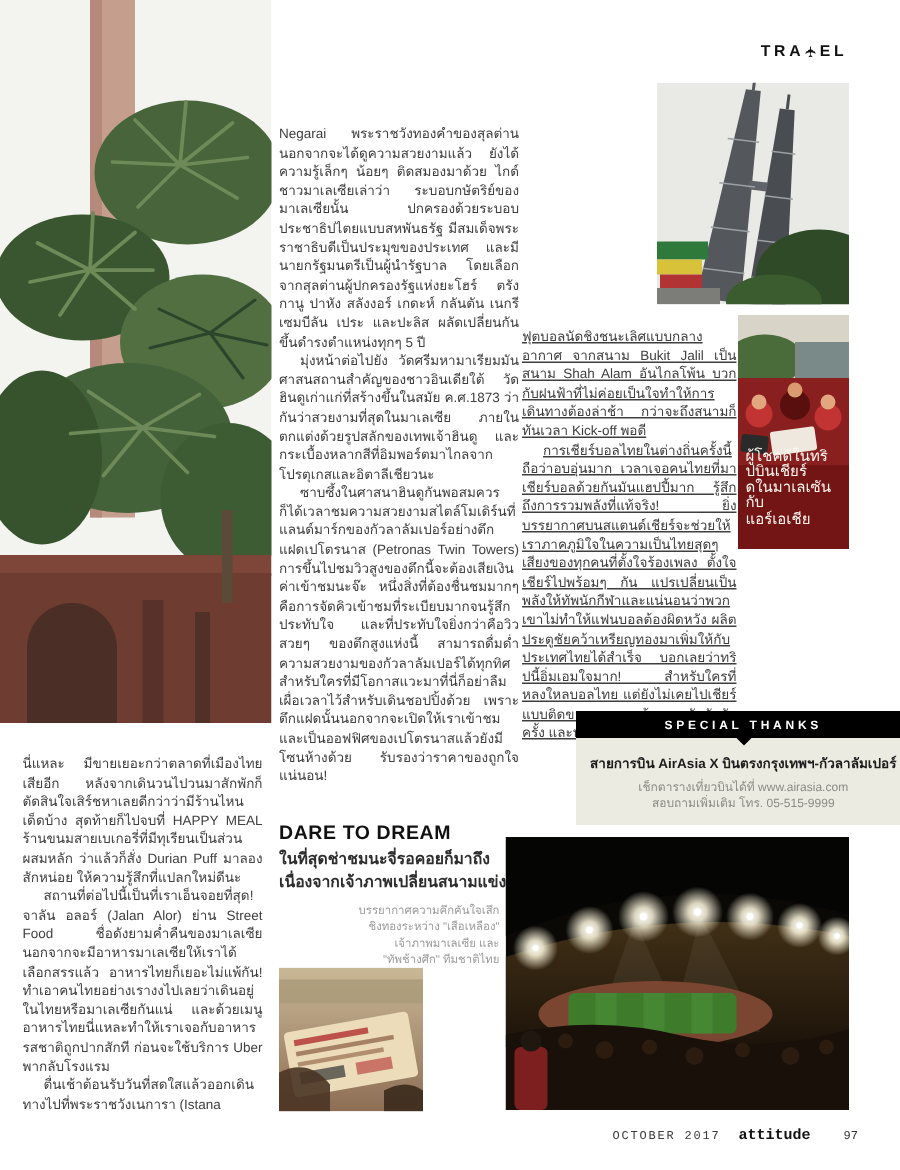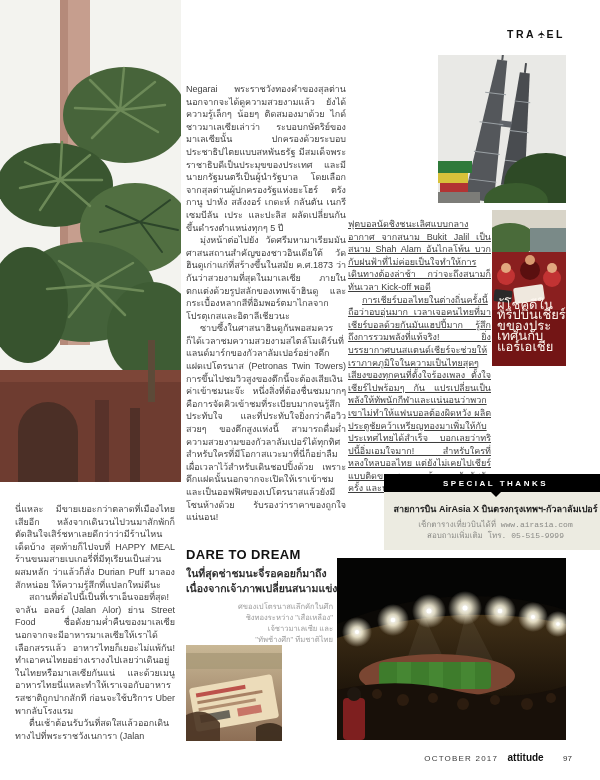--- a/index.html
+++ b/index.html
@@ -35,36 +35,36 @@
 
   
   .special-thanks{position:absolute;left:340px;top:474px;width:223px;padding-left:44px;}
   .st-bar{background:#000;color:#fff;font-size:8px;font-weight:700;letter-spacing:2.5px;
           text-align:center;padding:4.5px 0 4px;}
   .st-body{position:relative;background:#ecebe1;text-align:center;padding:10px 6px 8px;}
   .st-tri{position:absolute;top:0;left:50%;transform:translateX(-50%);width:0;height:0;
           border-left:5px solid transparent;border-right:5px solid transparent;
           border-top:5px solid #000;}
   .st-l1{font-size:9px;font-weight:700;color:#1c1c1c;margin-bottom:3px;}
-  .st-l2{font-size:8px;color:#8a8a86;line-height:11.5px;font-family:Liberation Mono, monospace;}
+  .st-l2{font-size:8px;color:#8a8a86;line-height:11.5px;}
 
   
   .dare{position:absolute;left:186px;top:547px;width:160px;}
   .dare-h{font-size:13px;font-weight:800;letter-spacing:.4px;color:#111;margin-bottom:4px;}
   .dare-s{font-size:10.5px;font-weight:700;color:#2d2d2d;line-height:14.5px;}
 
   
   .stadium-caption{position:absolute;left:186px;top:601px;width:147px;text-align:right;
                    font-size:7.6px;line-height:11px;color:#9b9b9b;}
-  .fans-caption{position:absolute;left:5px;bottom:14px;font-size:13px;line-height:10.5px;
+  .fans-caption{position:absolute;left:5px;bottom:14px;font-size:10px;line-height:10.5px;
                 color:#fdf7f0;}
 
   
   .footer{position:absolute;top:752px;right:28px;font-size:8px;color:#3a3a3a;
-          letter-spacing:1.2px;}
+          letter-spacing:1.2px;font-family:Liberation Mono, monospace;}
   .f-logo{font-weight:800;font-size:10px;letter-spacing:0;color:#111;margin-left:6px;}
   .f-page{margin-left:16px;letter-spacing:0;color:#333;}
 </style>
 </head>
 <body>
 
 <div class="page">
 
   <div class="travel-label">
     <span>TRA</span><span class="plane">✈</span><span>EL</span>
@@ -144,21 +144,21 @@
       <circle cx="60" cy="68" r="9" fill="#c23333"></circle>
       <circle cx="14" cy="58" r="5" fill="#e2a77f"></circle>
       <circle cx="38" cy="50" r="5" fill="#d99a70"></circle>
       <circle cx="60" cy="58" r="5" fill="#e2a77f"></circle>
       <rect x="22" y="76" width="30" height="16" rx="2" transform="rotate(-8 37 84)" fill="#efe8de"></rect>
       <rect x="2" y="80" width="18" height="12" rx="2" transform="rotate(6 11 86)" fill="#2a2a2a"></rect>
       <rect y="100" width="74" height="56" fill="#6e1414" opacity="0.85"></rect>
     </svg>
     <div class="fans-caption">
       <div>ผู้โชคดีในทริปบินเชียร์</div>
-      <div>ขของประเทศันกับ</div>
+      <div>ดในมาเลเซันกับ</div>
       <div>แอร์เอเชีย</div>
     </div>
   </div>
 
   <div class="col col-right">
     <p class="cont">ฟุตบอลนัดชิงชนะเลิศแบบกลางอากาศ จากสนาม Bukit Jalil เป็นสนาม Shah Alam อันไกลโพ้น บวกกับฝนฟ้าที่ไม่ค่อยเป็นใจทำให้การเดินทางต้องล่าช้า กว่าจะถึงสนามก็ทันเวลา Kick-off พอดี</p>
     <p><span>การเชียร์บอลไทยในต่างถิ่นครั้งนี้ถือว่าอบอุ่นมาก เวลาเจอคนไทยที่มาเชียร์บอลด้วยกันมันแฮปปี้มาก รู้สึกถึงการรวมพลังที่แท้จริง! ยิ่งบรรยากาศบนสแตนด์เชียร์จะช่วยให้เราภาคภูมิใจในความเป็นไทยสุดๆ เสียงของทุกคนที่ตั้งใจร้องเพลง ตั้งใจเชียร์ไปพร้อมๆ กัน แปรเปลี่ยนเป็นพลังให้ทัพนักกีฬาและแน่นอนว่าพวกเขาไม่ทำให้แฟนบอลต้องผิดหวัง ผลิตประตูชัยคว้าเหรียญทองมาเพิ่มให้กับประเทศไทยได้สำเร็จ บอกเลยว่าทริปนี้อิ่มเอมใจมาก! สำหรับใครที่หลงใหลบอลไทย แต่ยังไม่เคยไปเชียร์แบบติดขอบสนาม ต้องลองสัมผัสสักครั้ง และหลายๆ ครั้งในชีวิตเลยล่ะ!</span><span class="endmark">a</span></p>
   </div>
 
   <div class="special-thanks">
@@ -171,23 +171,23 @@
     </div>
   </div>
 
   <div class="dare">
     <div class="dare-h">DARE TO DREAM</div>
     <div class="dare-s">ในที่สุดช่าชมนะจี่รอคอยก็มาถึง</div>
     <div class="dare-s">เนื่องจากเจ้าภาพเปลี่ยนสนามแข่ง</div>
   </div>
 
   <div class="stadium-caption">
-    <div>ศของเปโตรนาสแลึกคักในศึก</div>
+    <div>บรรยากาศความคึกคันใจเสึก</div>
     <div>ชิงทองระหว่าง "เสือเหลือง"</div>
-    <div>เจ้ชาวมาเลเซีย และ</div>
+    <div>เจ้าภาพมาเลเซีย และ</div>
     <div>"ทัพช้างศึก" ทีมชาติไทย</div>
   </div>
 
   <div class="photo photo-stadium">
     <svg viewBox="0 0 229 182" preserveAspectRatio="none">
       <defs>
         <radialGradient id="gl">
           <stop offset="0" stop-color="#ffffff"></stop>
           <stop offset="0.35" stop-color="#fff9df" stop-opacity="0.85"></stop>
           <stop offset="1" stop-color="#fff9df" stop-opacity="0"></stop>
@@ -260,21 +260,21 @@
         <rect x="50" y="64" width="24" height="8" fill="#b03030" opacity="0.6"></rect>
       </g>
       <path d="M0,70 Q20,60 34,78 L34,96 L0,96 Z" fill="#4a3424" opacity="0.9"></path>
       <path d="M70,82 Q85,74 96,82 L96,96 L70,96 Z" fill="#3a2a1c" opacity="0.9"></path>
     </svg>
   </div>
 
   <div class="col col-left">
     <p class="cont">นี่แหละ มีขายเยอะกว่าตลาดที่เมืองไทยเสียอีก หลังจากเดินวนไปวนมาสักพักก็ตัดสินใจเสิร์ชหาเลยดีกว่าว่ามีร้านไหนเด็ดบ้าง สุดท้ายก็ไปจบที่ HAPPY MEAL ร้านขนมสายเบเกอรี่ที่มีทุเรียนเป็นส่วนผสมหลัก ว่าแล้วก็สั่ง Durian Puff มาลองสักหน่อย ให้ความรู้สึกที่แปลกใหม่ดีนะ</p>
     <p>สถานที่ต่อไปนี้เป็นที่เราเอ็นจอยที่สุด! จาลัน อลอร์ (Jalan Alor) ย่าน Street Food ชื่อดังยามค่ำคืนของมาเลเซีย นอกจากจะมีอาหารมาเลเซียให้เราได้เลือกสรรแล้ว อาหารไทยก็เยอะไม่แพ้กัน! ทำเอาคนไทยอย่างเรางงไปเลยว่าเดินอยู่ในไทยหรือมาเลเซียกันแน่ และด้วยเมนูอาหารไทยนี่แหละทำให้เราเจอกับอาหารรสชาติถูกปากสักที ก่อนจะใช้บริการ Uber พากลับโรงแรม</p>
-    <p>ตื่นเช้าต้อนรับวันที่สดใสแล้วออกเดินทางไปที่พระราชวังเนการา (Jalan</p>
+    <p>ตื่นเช้าต้อนรับวันที่สดใสแล้วออกเดินทางไปที่พระราชวังเนการา (Istana</p>
   </div>
 
   <div class="footer">
     <span class="f-date">OCTOBER 2017</span>
     <span class="f-logo">attitude</span>
     <span class="f-page">97</span>
   </div>
 
 </div>
 

